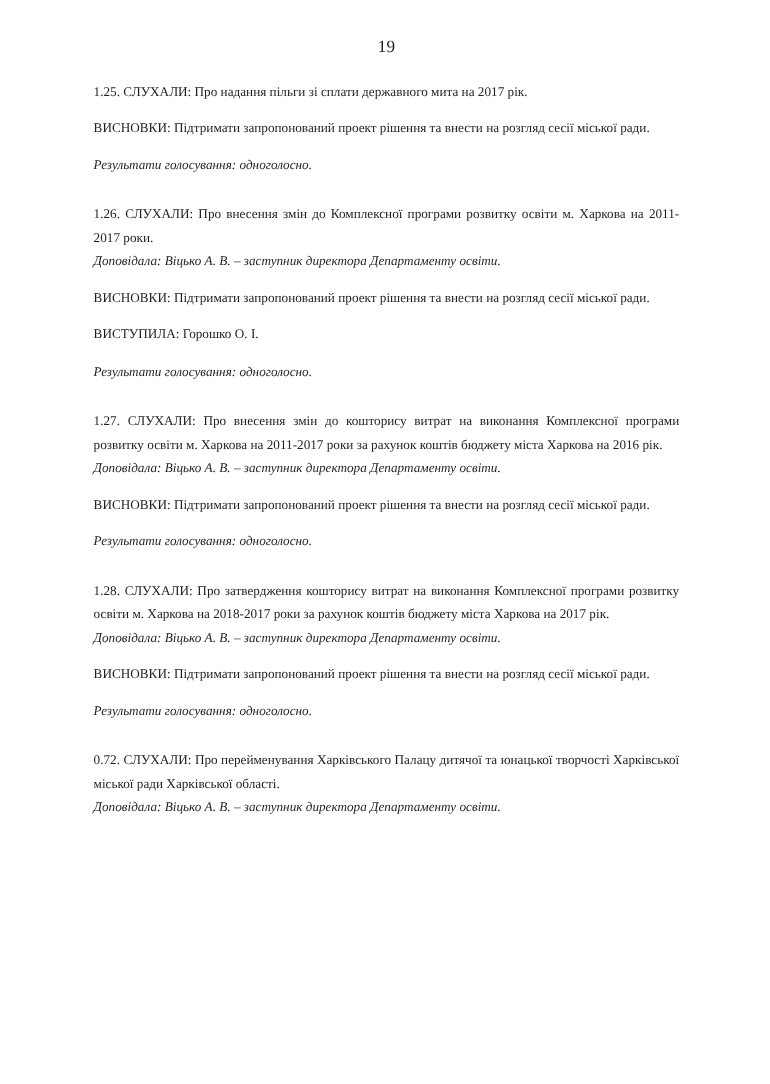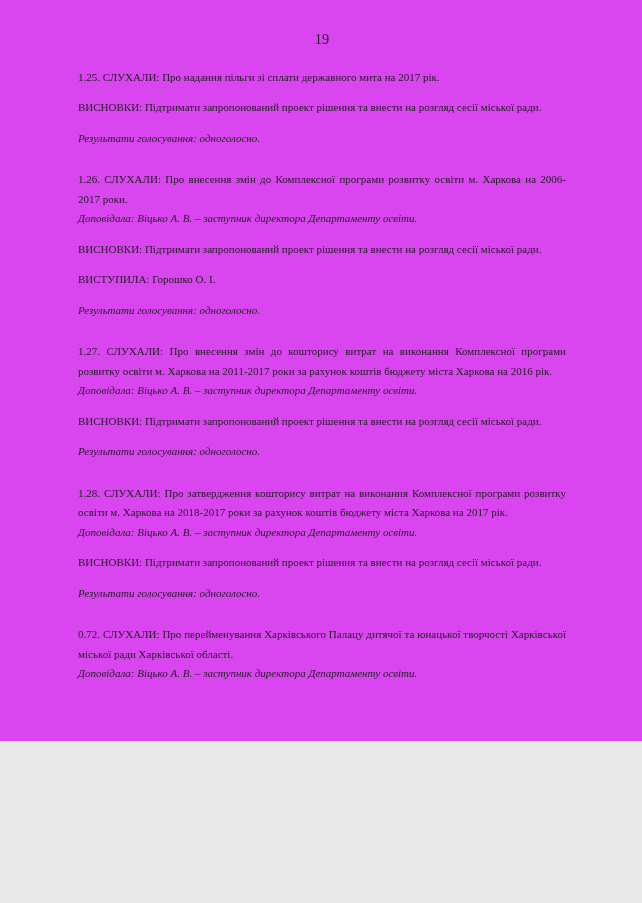--- a/index.html
+++ b/index.html
@@ -3,23 +3,23 @@
 <meta charset="utf-8">
 <style>
   html, body {
     margin: 0;
     padding: 0;
     background: #e9e9e9;
   }
   .page {
     position: relative;
     width: 642px;
-    height: 741px;
+    height: 903px;
     margin: 0 auto;
-    background: #d946ef;
+    background: #ffffff;
     box-sizing: border-box;
     padding: 30px 76px 0 78px;
     font-family: "Liberation Serif", "DejaVu Serif", serif;
     color: #1f1f1f;
     overflow: hidden;
   }
   .page-number {
     text-align: center;
     font-size: 14.3px;
     line-height: 19.5px;
@@ -51,21 +51,21 @@
 
   <div class="page-number">19</div>
 
   <section class="item">
     <p>1.25. СЛУХАЛИ: Про надання пільги зі сплати державного мита на 2017 рік.</p>
     <p class="para-gap">ВИСНОВКИ: Підтримати запропонований проект рішення та внести на розгляд сесії міської ради.</p>
     <p class="italic para-gap">Результати голосування: одноголосно.</p>
   </section>
 
   <section class="item">
-    <p>1.26. СЛУХАЛИ: Про внесення змін до Комплексної програми розвитку освіти м. Харкова на 2006-2017 роки.</p>
+    <p>1.26. СЛУХАЛИ: Про внесення змін до Комплексної програми розвитку освіти м. Харкова на 2011-2017 роки.</p>
     <p class="italic">Доповідала: Віцько А. В. – заступник директора Департаменту освіти.</p>
     <p class="para-gap">ВИСНОВКИ: Підтримати запропонований проект рішення та внести на розгляд сесії міської ради.</p>
     <p class="para-gap">ВИСТУПИЛА: Горошко О. І.</p>
     <p class="italic para-gap">Результати голосування: одноголосно.</p>
   </section>
 
   <section class="item">
     <p>1.27. СЛУХАЛИ: Про внесення змін до кошторису витрат на виконання Комплексної програми розвитку освіти м. Харкова на 2011-2017 роки за рахунок коштів бюджету міста Харкова на 2016 рік.</p>
     <p class="italic">Доповідала: Віцько А. В. – заступник директора Департаменту освіти.</p>
     <p class="para-gap">ВИСНОВКИ: Підтримати запропонований проект рішення та внести на розгляд сесії міської ради.</p>

